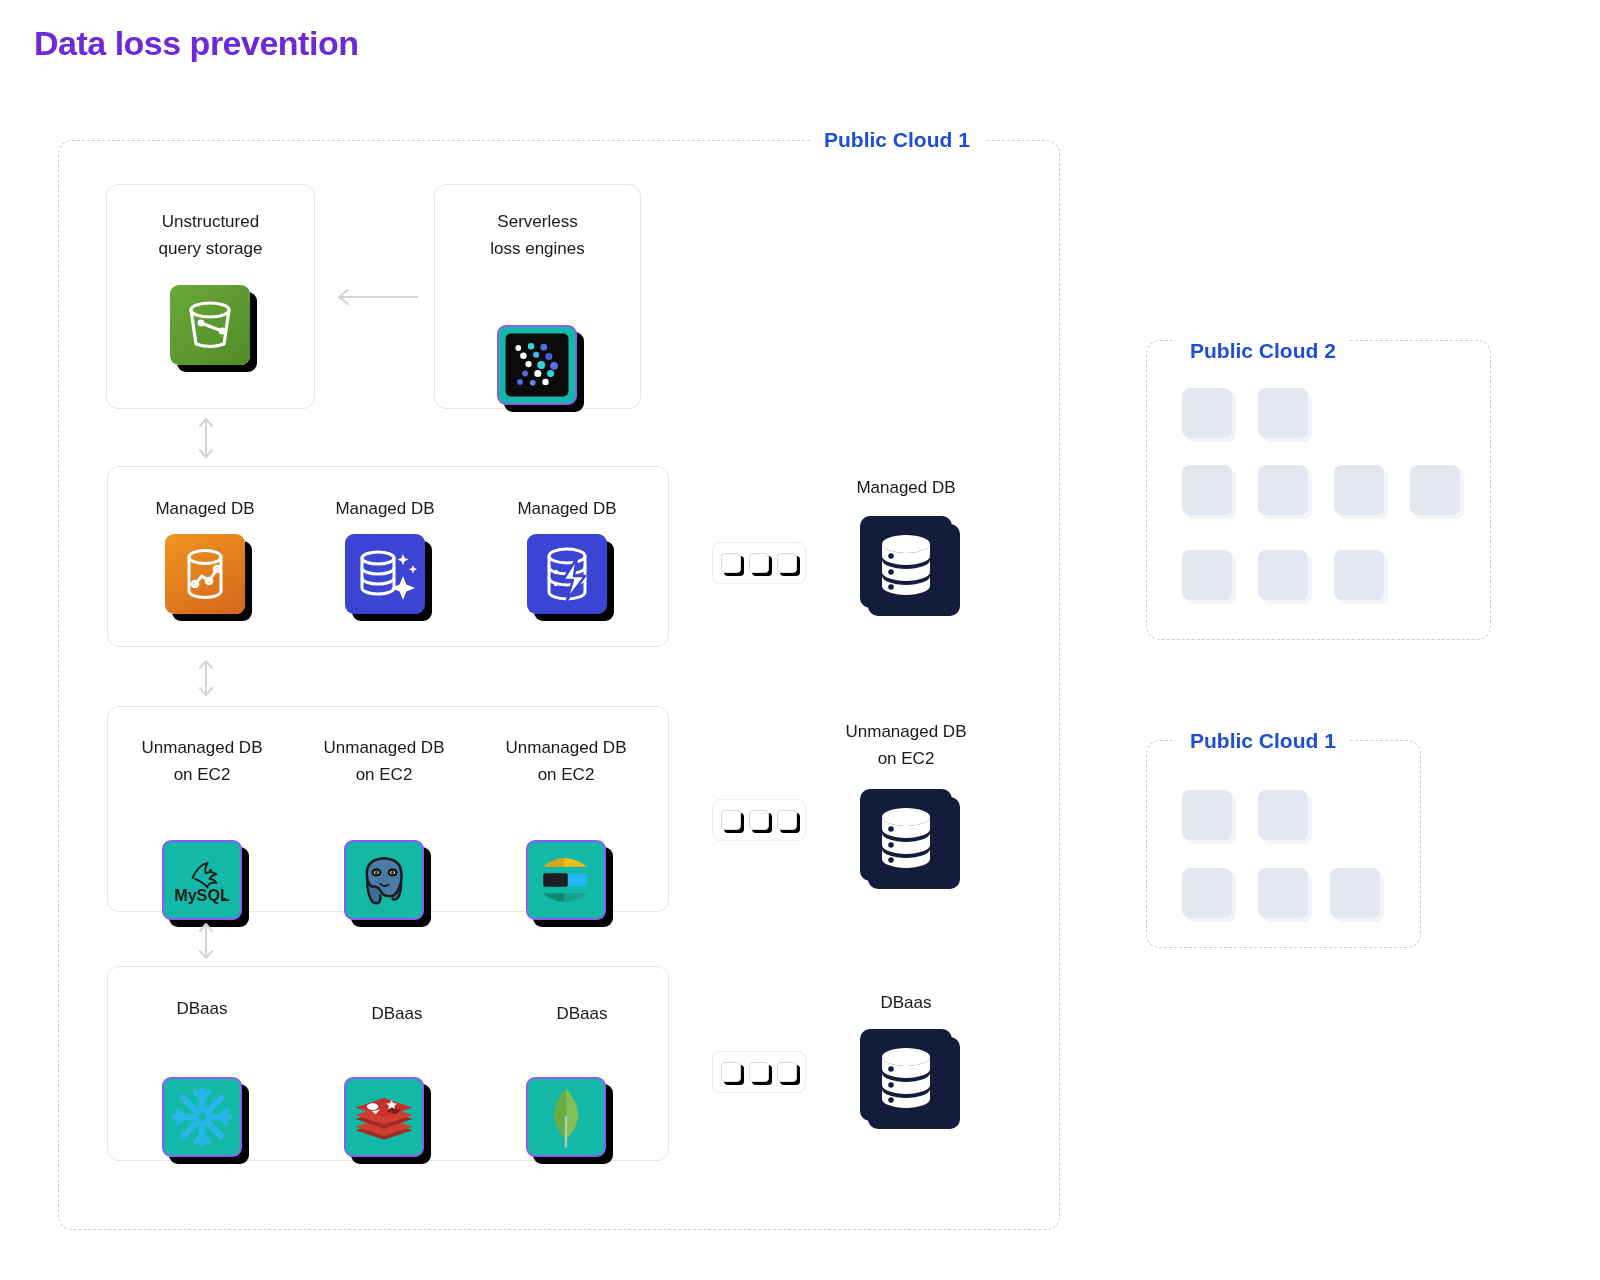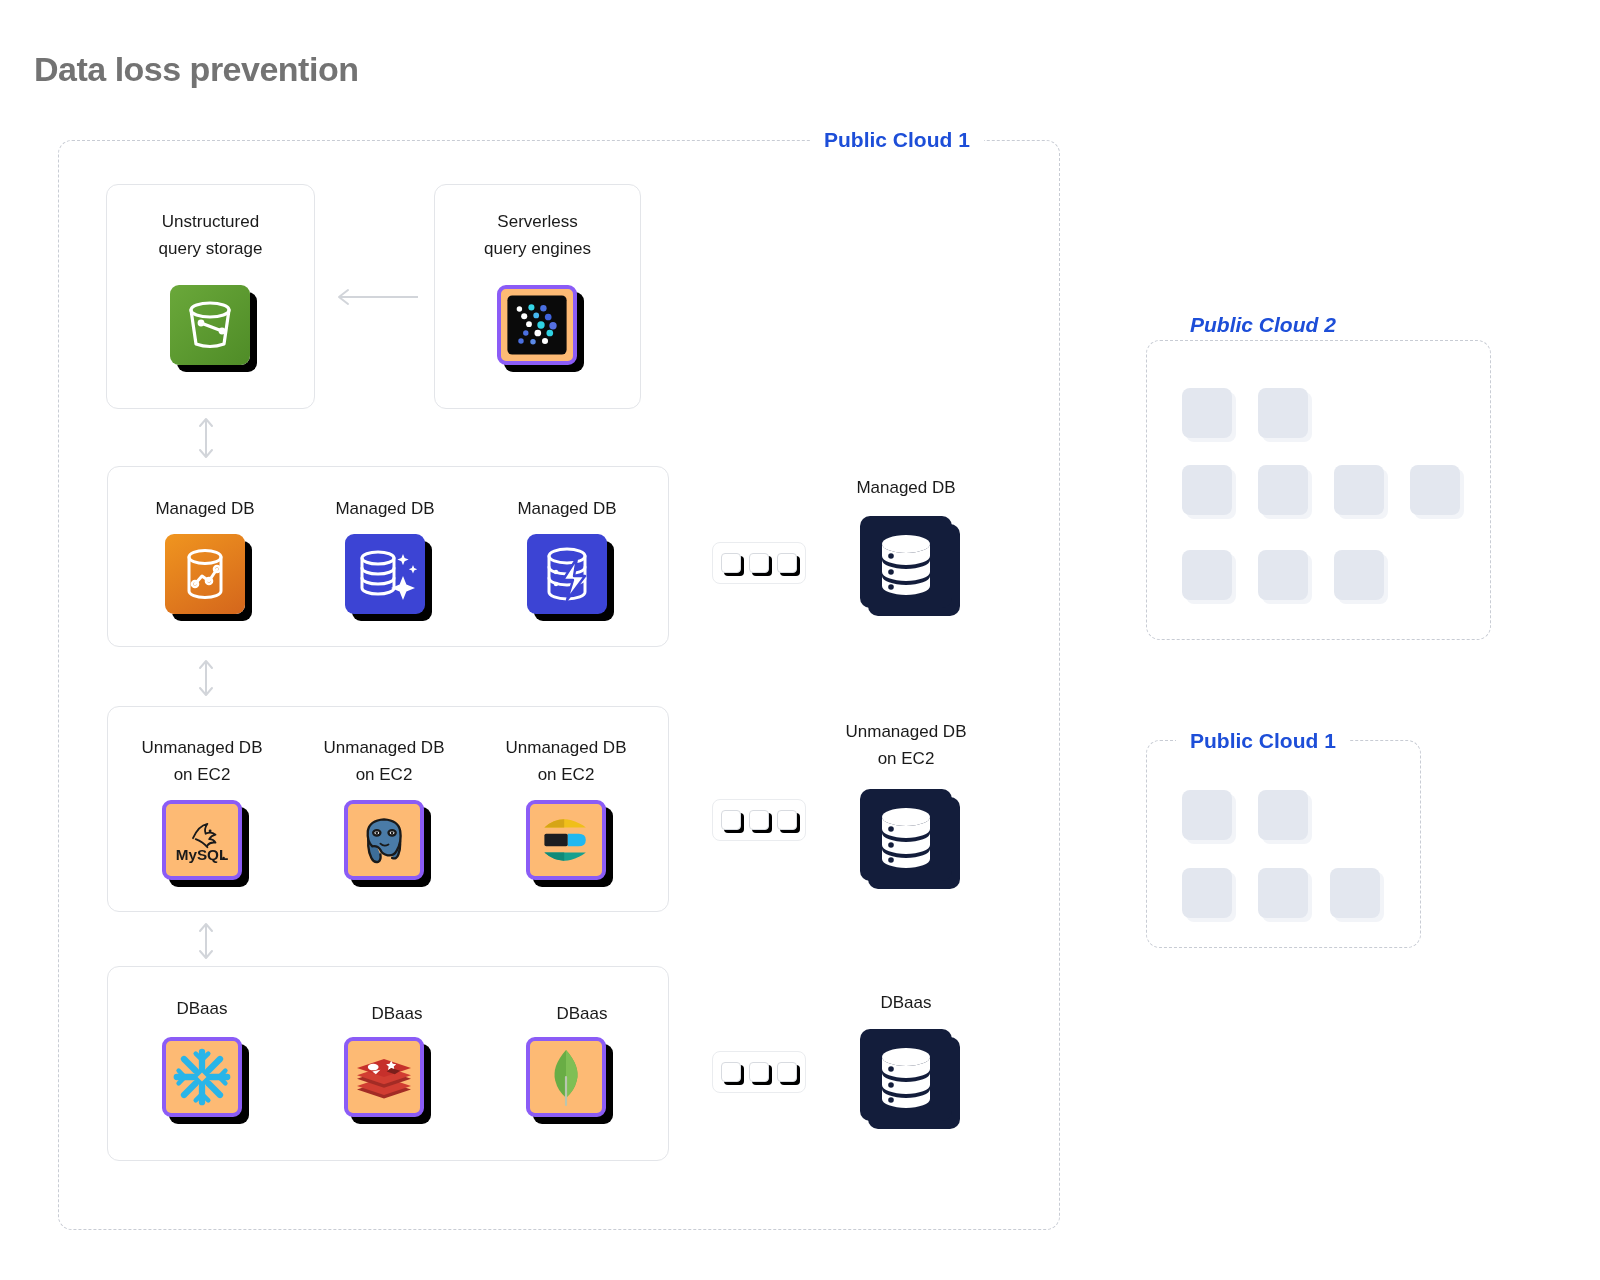--- a/index.html
+++ b/index.html
@@ -5,43 +5,43 @@
   html,body{margin:0;padding:0;}
   body{
     width:1600px;height:1280px;
     background:#ffffff;
     font-family:"Liberation Sans", sans-serif;
     color:#1a1a1a;
     position:relative;
     overflow:hidden;
   }
   .page-title{
-    position:absolute;left:34px;top:50px;
-    font-size:34px;font-weight:bold;letter-spacing:-0.5px;color:#737373;
+    position:absolute;left:34px;top:24px;
+    font-size:34px;font-weight:bold;letter-spacing:-0.5px;color:#6d28d9;
   }
 
   
   .cloud{
     position:absolute;
     border:1.5px dashed #c8ccd4;
     border-radius:14px;
     box-sizing:border-box;
   }
   .cloud-label{
     position:absolute;
     background:#ffffff;
     padding:0 14px;
     font-size:21px;font-weight:bold;color:#1d4ed8;
     white-space:nowrap;
     line-height:1;
   }
   #cloud1{left:58px;top:140px;width:1002px;height:1090px;}
   #cloud1-label{left:810px;top:129px;}
   #cloud2{left:1146px;top:340px;width:345px;height:300px;}
-  #cloud2-label{left:1176px;top:314px;font-style:italic;}
+  #cloud2-label{left:1176px;top:340px;}
   #cloud3{left:1146px;top:740px;width:275px;height:208px;}
   #cloud3-label{left:1176px;top:730px;}
 
   
   .card{
     position:absolute;
     background:#fff;
     border:1.4px solid #e3e5e9;
     border-radius:12px;
     box-sizing:border-box;
@@ -60,21 +60,21 @@
 
   
   .tile{
     position:absolute;
     width:80px;height:80px;
     border-radius:9px;
     box-sizing:border-box;
     box-shadow:7px 7px 0 0 #000000;
     overflow:hidden;
   }
-  .tile.white{background:#fdba74;border:4px solid #8b5cf6;}
+  .tile.white{background:#14b8a6;border:2px solid #8b5cf6;margin-top:40px;}
   .tile svg{display:block;width:100%;height:100%;}
 
   
   .navy-tile{
     position:absolute;width:92px;height:92px;border-radius:10px;
     background:#131d3b;box-shadow:8px 8px 0 0 #131d3b;
   }
   .navy-tile svg{display:block;width:100%;height:100%;}
   .right-label{
     position:absolute;font-size:17px;line-height:27px;color:#1a1a1a;
@@ -124,21 +124,21 @@
       <path d="M21 25 L26 59 Q40 64 54 59 L59 25"></path>
       <path d="M31 38 L52 46"></path>
     </g>
     <circle cx="31" cy="38" r="3.4" fill="#ffffff"></circle>
     <circle cx="52" cy="46" r="3.4" fill="#ffffff"></circle>
   </svg>
 </div>
 
 <div class="card" id="card-serverless"></div>
 <div class="card-title" style="left:434px;top:208px;width:207px;">Serverless
-query engines</div>
+loss engines</div>
 <div class="tile white" style="left:497px;top:285px;padding:4px;">
   <svg viewBox="0 0 80 80">
     <rect x="3" y="3" width="74" height="74" rx="6" fill="#0a0a0a"></rect>
     <g>
       <circle cx="18" cy="20" r="3.4" fill="#ffffff"></circle>
       <circle cx="33" cy="18" r="3.8" fill="#35d6e8"></circle>
       <circle cx="48" cy="19" r="4.0" fill="#4a6fe0"></circle>
       <circle cx="24" cy="29" r="3.8" fill="#ffffff"></circle>
       <circle cx="39" cy="28" r="3.6" fill="#46b8f0"></circle>
       <circle cx="54" cy="30" r="4.2" fill="#3f63dd"></circle>

